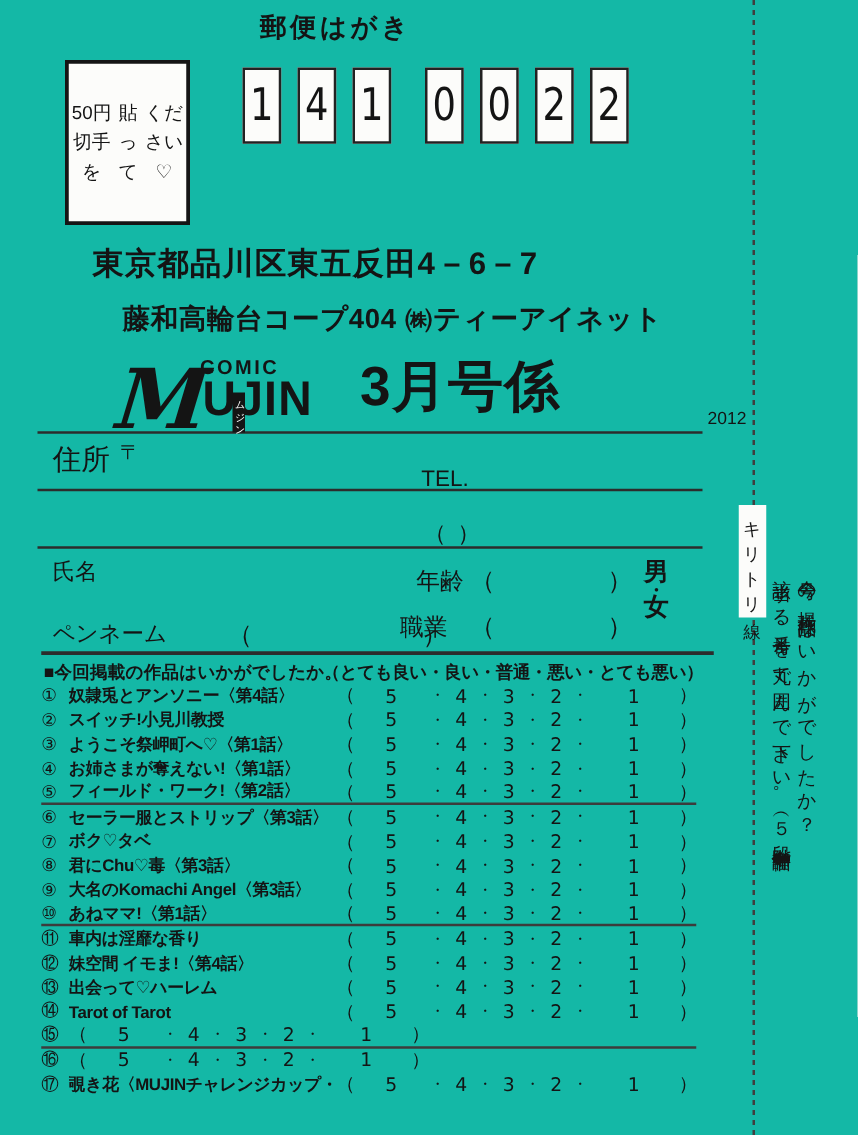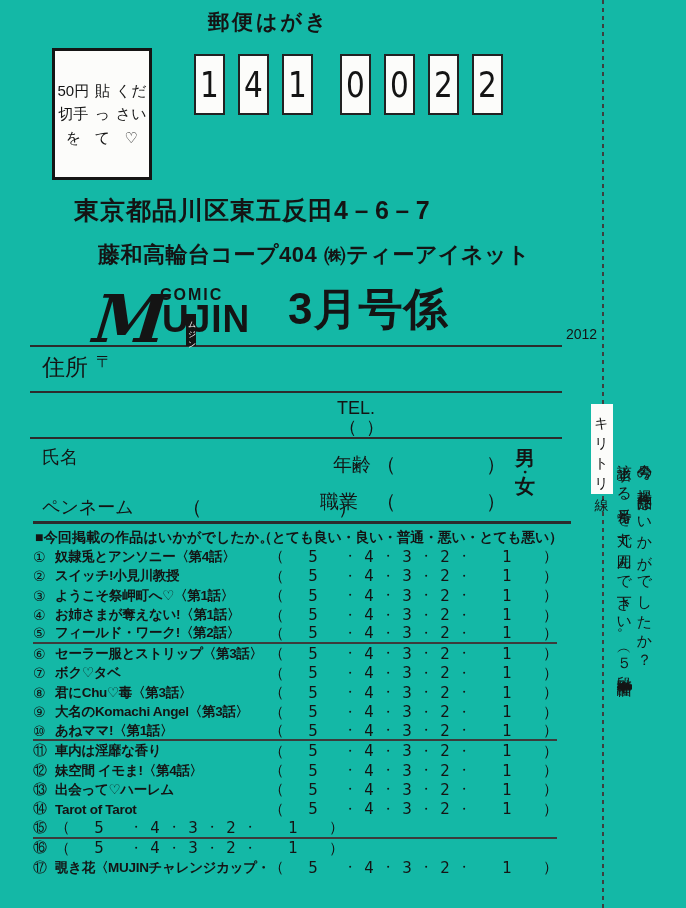--- a/index.html
+++ b/index.html
@@ -46,21 +46,21 @@
   .issue{position:absolute;left:288px;top:280px;font-size:44px;font-weight:900;letter-spacing:1px;}
   .year{position:absolute;left:518px;top:326px;font-size:14px;margin-left:48px;}
   
   .hline{position:absolute;left:30px;width:532px;height:2px;background:#2c2c2c;}
   .hl1{top:345px;}.hl2{top:391px;}.hl3{top:437px;}
   .hl4{top:521px;left:33px;width:538px;height:3px;}
   
   .flabel{position:absolute;font-size:23px;}
   .addr-label{left:42px;top:352px;}
   .postal-mark{left:96px;top:352px;font-size:16px;}
-  .tel-label{left:337px;top:398px;font-size:18px;}
+  .tel-label{left:337px;top:373px;font-size:18px;}
   .tel-po{left:339px;top:415px;font-size:18px;}
   .tel-pc{left:366px;top:415px;font-size:18px;}
   .name-label{left:42px;top:445px;font-size:18px;}
   .age-label{left:333px;top:452px;font-size:19px;}
   .age-po{left:376px;top:451px;font-size:20px;}
   .age-pc{left:486px;top:451px;font-size:20px;}
   .gender{position:absolute;left:512px;top:448px;width:26px;text-align:center;
           font-size:20px;line-height:1.0;font-weight:bold;}
   .gender span{display:block;}
   .gender .dot{font-size:14px;line-height:0.6;}

